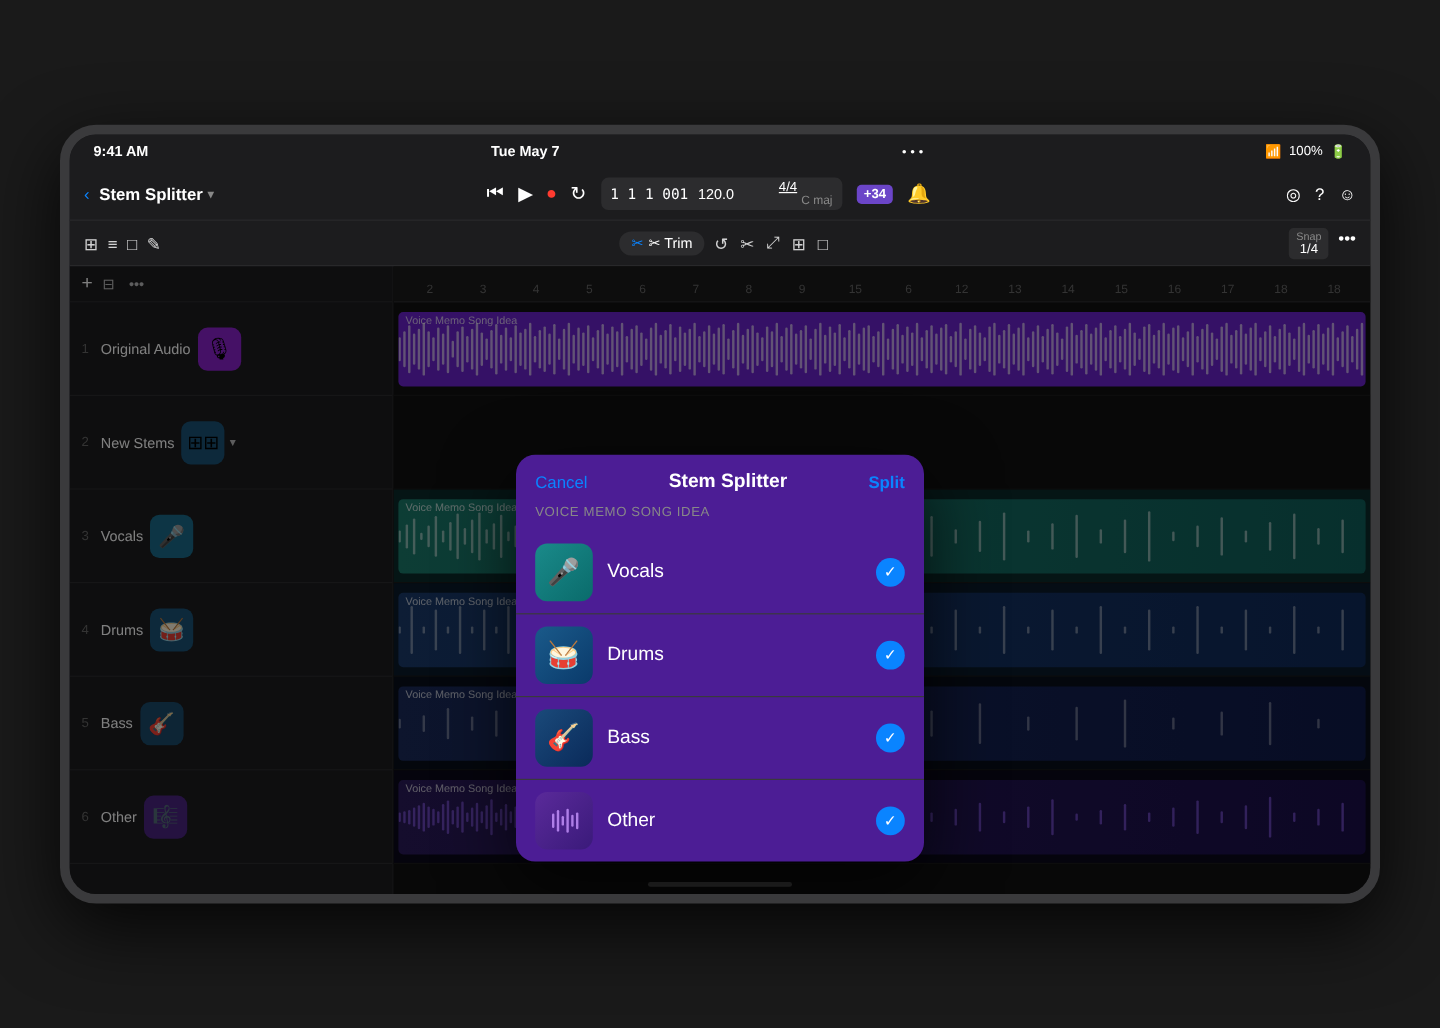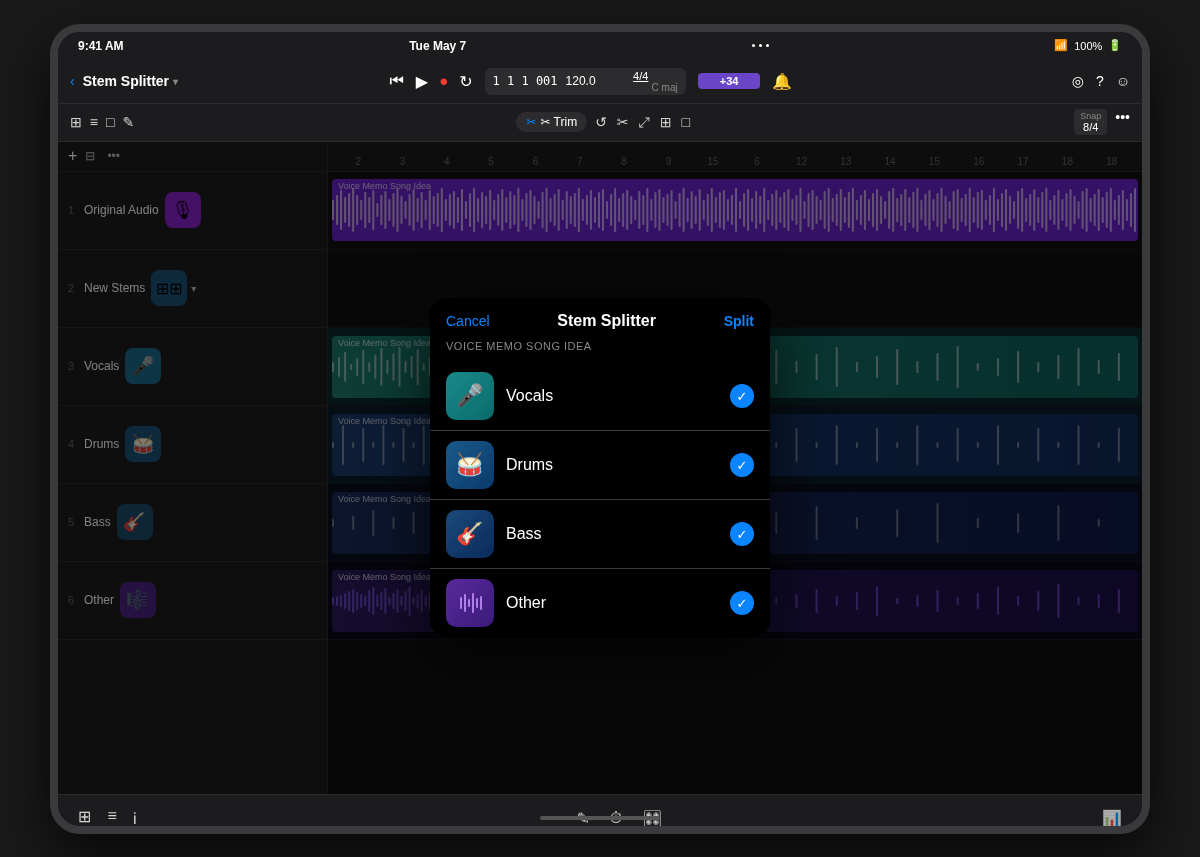--- a/index.html
+++ b/index.html
@@ -9,21 +9,21 @@
       justify-content: center;
       align-items: center;
       width: 1200px;
       height: 857px;
       overflow: hidden;
       font-family: -apple-system, BlinkMacSystemFont, 'SF Pro Display', 'Helvetica Neue', sans-serif;
     }
 
     .ipad-frame {
       width: 1100px;
-      height: 810px;
+      height: 649px;
       background: #1c1c1e;
       border-radius: 30px;
       border: 8px solid #3a3a3c;
       overflow: hidden;
       position: relative;
       box-shadow: 0 20px 60px rgba(0,0,0,0.8);
     }
 
     
     .status-bar {
@@ -96,21 +96,21 @@
     }
     .pos-num { color: #fff; font-size: 12px; font-family: monospace; }
     .pos-bpm { color: #fff; font-size: 12px; }
     .pos-sig { color: #fff; font-size: 11px; text-decoration: underline; }
     .pos-key { color: #888; font-size: 10px; padding-left: 48px; }
     .ai-badge {
       background: #6b45c8;
       color: #fff;
       font-size: 11px;
       font-weight: 700;
-      padding: 2px 22px;
+      padding: 2px 6px;
       border-radius: 4px;
     }
     .title-right-icons {
       display: flex;
       gap: 12px;
       align-items: center;
       margin-left: 8px;
     }
     .icon-btn { color: #fff; font-size: 14px; cursor: pointer; }
 
@@ -318,21 +318,21 @@
     .modal-overlay {
       position: absolute;
       top: 0; left: 0; right: 0; bottom: 0;
       background: rgba(0,0,0,0.5);
       display: flex;
       align-items: center;
       justify-content: center;
       z-index: 100;
     }
     .modal {
-      background: #000000;
+      background: #4c1d95;
       border-radius: 16px;
       width: 340px;
       overflow: hidden;
       box-shadow: 0 20px 60px rgba(0,0,0,0.7);
     }
     .modal-header {
       display: flex;
       align-items: center;
       justify-content: space-between;
       padding: 14px 16px 10px;
@@ -466,21 +466,21 @@
       </div>
       <span class="toolbar-tool">↺</span>
       <span class="toolbar-tool">✂</span>
       <span class="toolbar-tool">⤢</span>
       <span class="toolbar-tool">⊞</span>
       <span class="toolbar-tool">□</span>
     </div>
     <div class="toolbar-right">
       <div class="snap-display">
         <span class="snap-label">Snap</span>
-        <span>8/4</span>
+        <span>1/4</span>
       </div>
       <span class="more-btn">•••</span>
     </div>
   </div>
 
   <div class="main-content">
 
     <div class="tracks-sidebar">
       <div class="track-list-header">
         <span class="track-add-btn">+</span>

